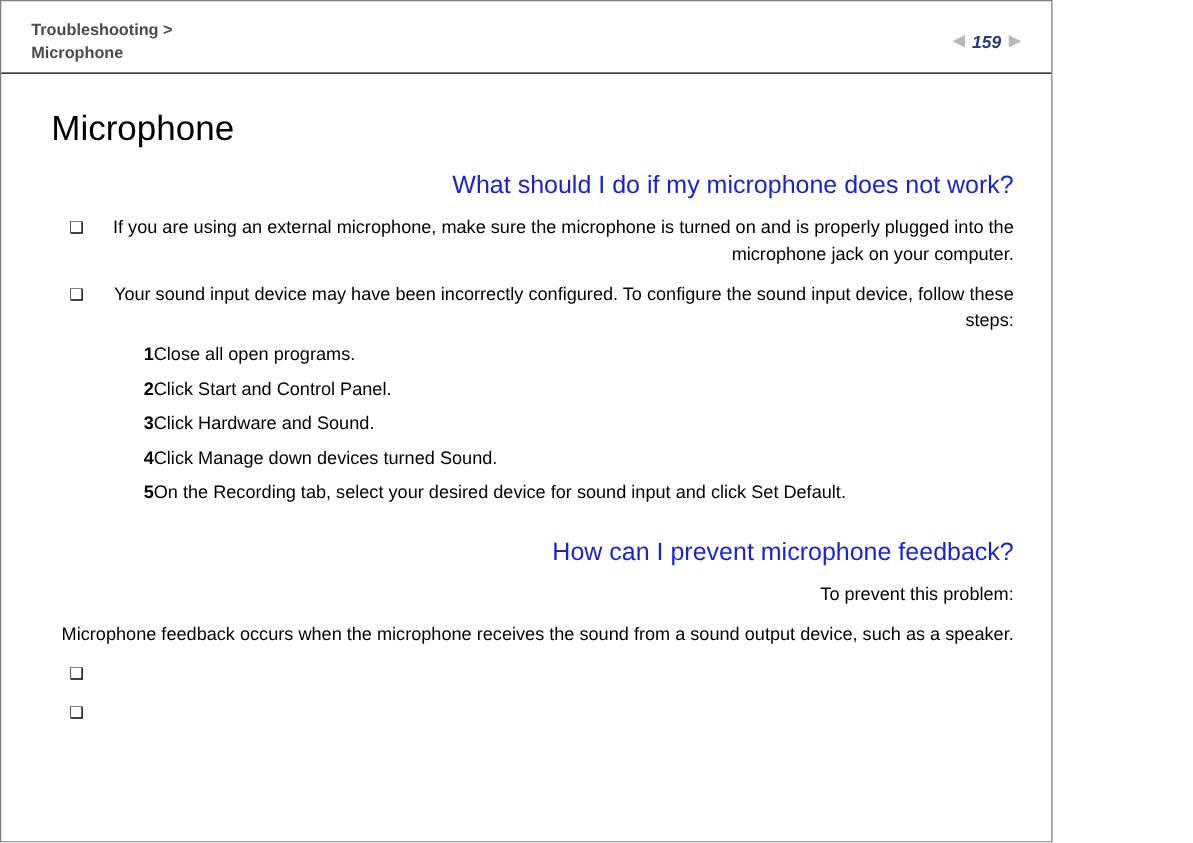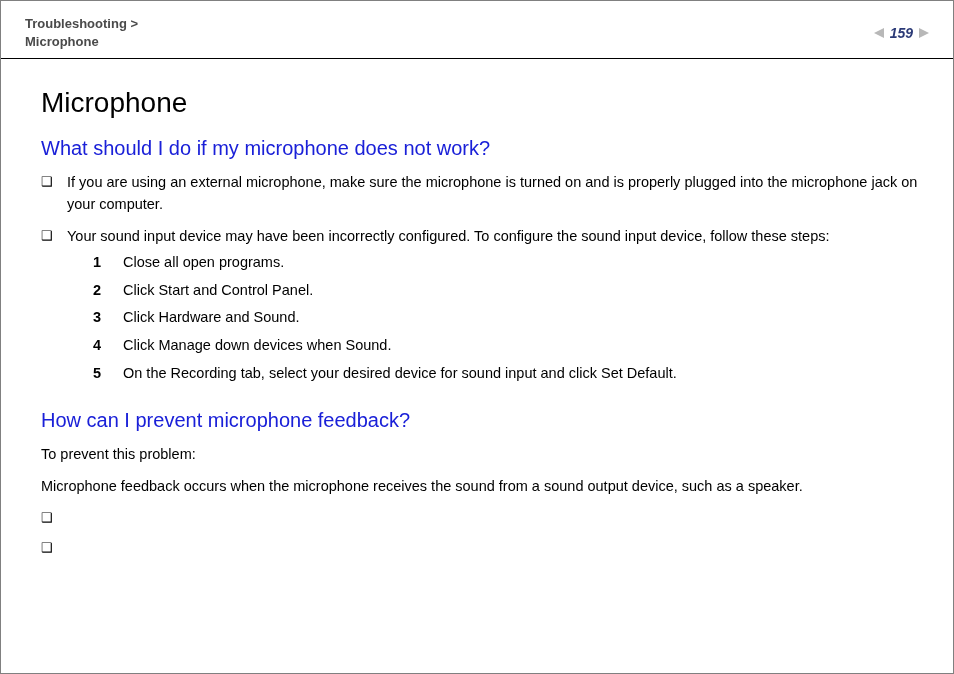--- a/index.html
+++ b/index.html
@@ -8,21 +8,21 @@
     width: 954px;
     height: 674px;
     background: #ffffff;
     font-family: Arial, Helvetica, sans-serif;
     color: #000000;
     overflow: hidden;
   }
   .page {
     box-sizing: border-box;
     border: 1px solid #808080;
-    width: 954px;
+    width: 842px;
     height: 674px;
     position: relative;
   }
   .header {
     display: flex;
     justify-content: space-between;
     align-items: center;
     padding: 14px 24px 8px 24px;
     border-bottom: 1px solid #000000;
   }
@@ -60,21 +60,21 @@
     font-weight: normal;
     margin: 12px 0 18px 0;
     color: #000000;
   }
   h2.subhead {
     font-size: 20px;
     font-weight: normal;
     color: #1a20d8;
     margin: 4px 0 12px 0;
   }
-  .block { margin-bottom: 22px; }
+  .block { margin-bottom: 22px; text-align: right; }
   ul.bullets, ol.steps {
     margin: 0;
     padding: 0;
     list-style: none;
   }
   ul.bullets > li {
     display: flex;
     align-items: flex-start;
     font-size: 14.5px;
     line-height: 1.5;
@@ -152,21 +152,21 @@
               </li>
               <li>
                 <span class="num">3</span>
                 <span>
                   <span>Click </span><span class="b">Hardware and Sound</span><span>.</span>
                 </span>
               </li>
               <li>
                 <span class="num">4</span>
                 <span>
-                  <span>Click </span><span class="b">Manage down devices</span><span> when </span><span class="b">Sound</span><span>.</span>
+                  <span>Click </span><span class="b">Manage down devices</span><span> turned </span><span class="b">Sound</span><span>.</span>
                 </span>
               </li>
               <li>
                 <span class="num">5</span>
                 <span>
                   <span>On the </span><span class="b">Recording</span><span> tab, select your desired device for sound input and click </span><span class="b">Set Default</span><span>.</span>
                 </span>
               </li>
             </ol>
           </div>

